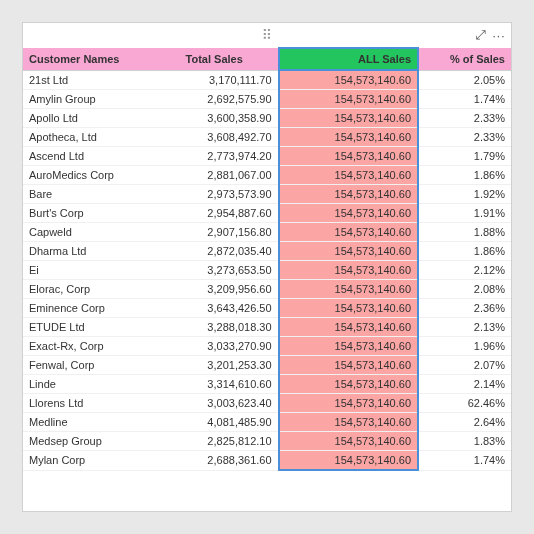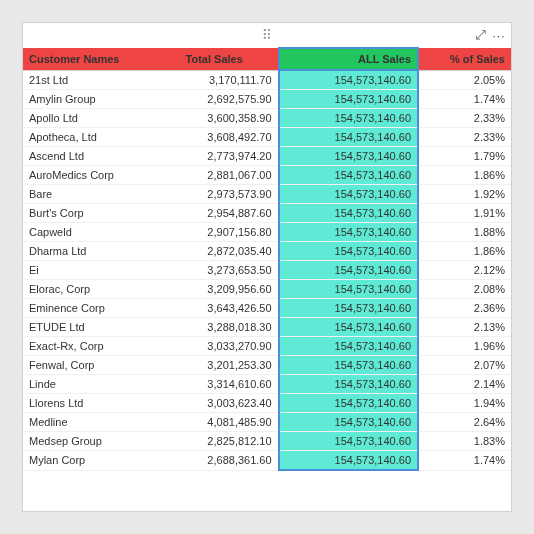--- a/index.html
+++ b/index.html
@@ -53,21 +53,21 @@
     .table-scroll {
       overflow-y: auto;
       overflow-x: hidden;
       height: 100%;
     }
     table {
       width: 100%;
       border-collapse: collapse;
     }
     thead tr th {
-      background: #ef4444;
+      background: #f9a8d4;
       border-bottom: 1px solid #d0d0d0;
       padding: 4px 6px;
       text-align: left;
       font-weight: 600;
       color: #333;
       white-space: nowrap;
       position: sticky;
       top: 0;
       z-index: 2;
     }
@@ -76,21 +76,21 @@
       border: 2px solid #4a90d9;
       color: #333;
     }
     tbody tr td {
       padding: 3px 6px;
       border-bottom: 1px solid #f0f0f0;
       color: #333;
       white-space: nowrap;
     }
     tbody tr td.all-sales-col {
-      background: #5eead4;
+      background: #fca5a5;
       border-left: 2px solid #4a90d9;
       border-right: 2px solid #4a90d9;
       color: #333;
     }
     tbody tr:last-child td.all-sales-col {
       border-bottom: 2px solid #4a90d9;
     }
     tbody tr td.numeric {
       text-align: right;
     }
@@ -219,21 +219,21 @@
             <tr>
       <td class="col-customer">Linde</td>
       <td class="col-total numeric">3,314,610.60</td>
       <td class="col-all numeric all-sales-col">154,573,140.60</td>
       <td class="col-pct numeric">2.14%</td>
     </tr>
             <tr>
       <td class="col-customer">Llorens Ltd</td>
       <td class="col-total numeric">3,003,623.40</td>
       <td class="col-all numeric all-sales-col">154,573,140.60</td>
-      <td class="col-pct numeric">1.94%</td>
+      <td class="col-pct numeric">62.46%</td>
     </tr>
             <tr>
       <td class="col-customer">Medline</td>
       <td class="col-total numeric">4,081,485.90</td>
       <td class="col-all numeric all-sales-col">154,573,140.60</td>
       <td class="col-pct numeric">2.64%</td>
     </tr>
             <tr>
       <td class="col-customer">Medsep Group</td>
       <td class="col-total numeric">2,825,812.10</td>

